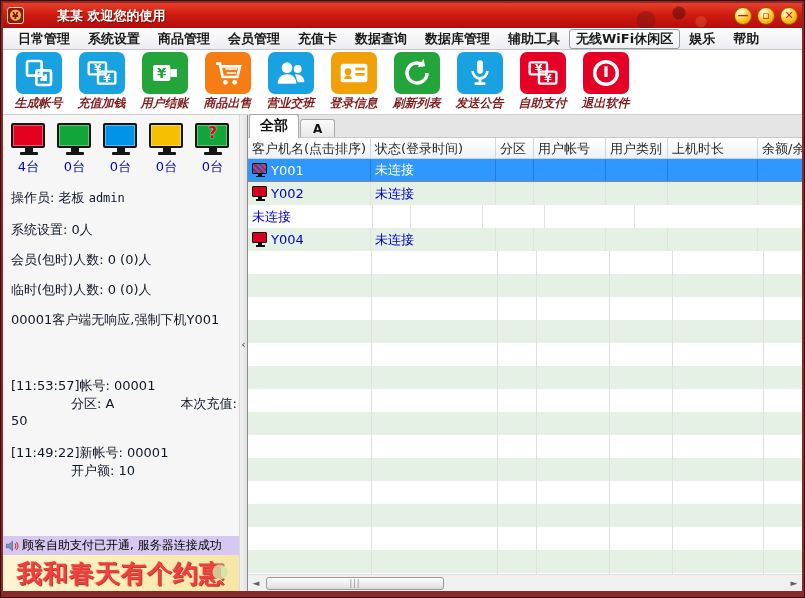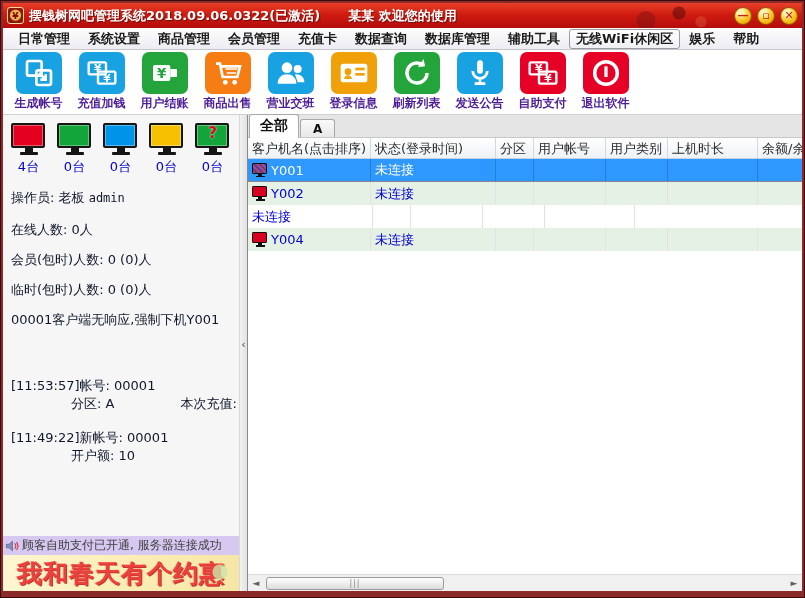--- a/index.html
+++ b/index.html
@@ -38,21 +38,21 @@
   
   .menubar { height:22px; flex:0 0 22px; background:linear-gradient(180deg,#fdfdfd,#ececf2);
     border-bottom:1px solid #c6c6cc; display:flex; align-items:center; padding:0 6px; }
   .menu-item { font-size:13px; font-weight:bold; color:#1a1a1a; padding:1px 9px; white-space:nowrap; }
   .menu-item.boxed { border:1px solid #9a9aa2; border-radius:3px; background:linear-gradient(180deg,#ffffff,#eef0f4); padding:0 6px; }
   
   .toolbar { height:65px; flex:0 0 65px; background:#fff; border-bottom:1px solid #d0d0d0;
     display:flex; align-items:flex-start; padding:2px 2px 0 4px; }
   .tool-btn { width:63px; display:flex; flex-direction:column; align-items:center; }
   .tool-icon { width:46px; height:42px; border-radius:7px; display:flex; align-items:center; justify-content:center; }
-  .tool-label { font-size:12px; font-weight:bold; color:#4c1d95; margin-top:1px; white-space:nowrap; }
+  .tool-label { font-size:12px; font-weight:bold; color:#7f1d1d; margin-top:1px; white-space:nowrap;font-style:italic; }
   .tool-icon svg{ width:32px; height:32px; }
   
   .body { flex:1; display:flex; min-height:0; }
   .sidebar { width:237px; flex:0 0 237px; background:#f6f6f6; border-right:1px solid #d8d8d8;
     position:relative; overflow:hidden; }
   .legend { display:flex; padding:8px 4px 0 7px; gap:9px; }
   .legend-item { display:flex; flex-direction:column; align-items:center; width:37px; }
   .monitor { position:relative; width:36px; height:33px; }
   .monitor .screen { width:34px; height:25px; border:2px solid #151515; border-radius:2px;
     box-shadow:inset 0 0 0 1px rgba(255,255,255,.35); }
@@ -65,41 +65,41 @@
   .op-line { margin-top:13px; }
   .op-acct { font-family:"DejaVu Sans Mono",monospace; font-size:12px; }
   .gap12 { margin-top:12px; } .gap14 { margin-top:14px; }
   .log-block { margin-top:48px; }
   .log-row2 { display:flex; justify-content:space-between; padding-right:2px; }
   .log-indent { padding-left:60px; }
   .log-indent2 { padding-left:68px; }
   .log-gap { margin-top:16px; }
   .notify-bar { position:absolute; left:0; right:0; bottom:36px; height:19px; background:#d6c8f0;
     display:flex; align-items:center; padding:0 2px; }
-  .notify-text { color:#404040; font-size:12px; white-space:nowrap; overflow:hidden; }
+  .notify-text { color:#000000; font-size:12px; white-space:nowrap; overflow:hidden; }
   .speaker { width:15px; height:14px; flex:0 0 15px; margin-right:2px; }
   .banner { position:absolute; left:0; right:0; bottom:0; height:36px;
     background:linear-gradient(90deg,#fdf6d2 0%,#fbedb4 55%,#f6e6a6 100%);
     display:flex; align-items:center; justify-content:center; overflow:hidden; }
   .banner::before{ content:""; position:absolute; right:6px; top:4px; width:26px; height:26px;
     background:radial-gradient(circle,#cfe3a8 0 7px,transparent 8px); opacity:.8; }
   .banner-text { font-size:25px; font-weight:bold; color:#ef4040; letter-spacing:1px;
     text-shadow:1px 1px 0 #c0392b, -1px 0 0 #f8d0a0; white-space:nowrap; }
   .splitter { width:8px; flex:0 0 8px; background:linear-gradient(90deg,#f2f2f2,#e2e2e2);
     border-right:1px solid #8a8a8a; display:flex; align-items:center; justify-content:center; }
   .splitter .chev { color:#444; font-size:11px; margin-top:-18px; }
   
   .panel { flex:1; display:flex; flex-direction:column; min-width:0; background:#fff; }
   .tabbar { height:23px; flex:0 0 23px; background:#e5e5e5; display:flex; align-items:flex-end;
     border-bottom:1px solid #c8c8c8; padding-left:1px; }
   .tab { border:1px solid #a8a8a8; border-bottom:none; border-radius:3px 3px 0 0; padding:2px 10px 1px;
     font-size:14px; background:linear-gradient(180deg,#fafafa,#e8e8e8); color:#111; margin-right:1px; }
   .tab.active { background:#fff; font-weight:bold; position:relative; top:1px; padding-bottom:3px; }
   .tab.small { font-size:12px; font-weight:bold; padding:2px 12px 1px; }
-  .grid-wrap { flex:1; overflow:hidden; position:relative; display:flex; flex-direction:row;justify-content:space-between; }
+  .grid-wrap { flex:1; overflow:hidden; position:relative; display:flex; flex-direction:column;justify-content:space-between; }
   .grid { width:610px; }
   .hrow { display:flex; height:21px; background:linear-gradient(180deg,#ffffff,#eef2f6);
     border-bottom:1px solid #c4d2e0; }
   .hcell { font-size:13px; color:#2a2a2a; padding:2px 3px 0 4px; border-right:1px solid #cdd9e4;
     white-space:nowrap; overflow:hidden; }
   .drow { display:flex; height:23px; align-items:center; }
   .dcell { font-size:13px; padding:0 3px 0 4px; border-right:1px solid #e2e2e2; height:100%;
     display:flex; align-items:center; white-space:nowrap; overflow:hidden; color:#0000d0; }
   .drow.green { background:#e4f1e4; }
   .drow.selected { background:#2f98ff; border-bottom:1px dotted #e07030; }
@@ -129,21 +129,20 @@
     background:linear-gradient(180deg,#ffffff,#dcdcdc); border:1px solid #9a9a9a; border-radius:3px;
     display:flex; align-items:center; justify-content:center; color:#8a8a8a; font-size:8px; letter-spacing:1px; }
 </style>
 </head>
 <body>
 
 <div id="window">
 
   <div class="titlebar">
     <div class="app-icon">¥</div>
-    <span class="title-text">摆钱树网吧管理系统2018.09.06.0322(已激活)</span>
     <span class="welcome-text">某某 欢迎您的使用</span>
     <div class="win-controls">
       <div class="win-btn">—</div>
       <div class="win-btn">▫</div>
       <div class="win-btn">✕</div>
     </div>
   </div>
 
   <div class="menubar">
     <span class="menu-item">日常管理</span>
@@ -309,31 +308,32 @@
               <div class="base"></div>
               <div class="q">?</div>
             </div>
           <span class="legend-count">0台</span>
         </div>
       </div>
 
       <div class="side-line op-line">
         <span>操作员: 老板</span> <span class="op-acct">admin</span>
       </div>
-      <div class="side-line gap14">在线人数: 0人</div>
+      <div class="side-line gap14">系统设置: 0人</div>
       <div class="side-line gap12">会员(包时)人数: 0 (0)人</div>
       <div class="side-line gap12">临时(包时)人数: 0 (0)人</div>
       <div class="side-line gap12">00001客户端无响应,强制下机Y001</div>
 
       <div class="log-block">
         <div class="side-line">[11:53:57]帐号: 00001</div>
         <div class="side-line log-row2">
           <span class="log-indent">分区: A</span>
           <span>本次充值:</span>
         </div>
+        <div class="side-line">50</div>
         <div class="side-line log-gap">[11:49:22]新帐号: 00001</div>
         <div class="side-line log-indent2" style="padding-left:68px">开户额: 10</div>
       </div>
 
       <div class="notify-bar">
         <svg class="speaker" viewBox="0 0 16 16">
             <path d="M1 6h3l4-3.5v11L4 10H1z" fill="#8090b8" stroke="#4a5a80" stroke-width=".7"></path>
             <path d="M10.5 5a4 4 0 0 1 0 6M12.5 3.5a6.5 6.5 0 0 1 0 9" fill="none" stroke="#d03030" stroke-width="1.2"></path>
           </svg>
         <span class="notify-text">顾客自助支付已开通, 服务器连接成功</span>

